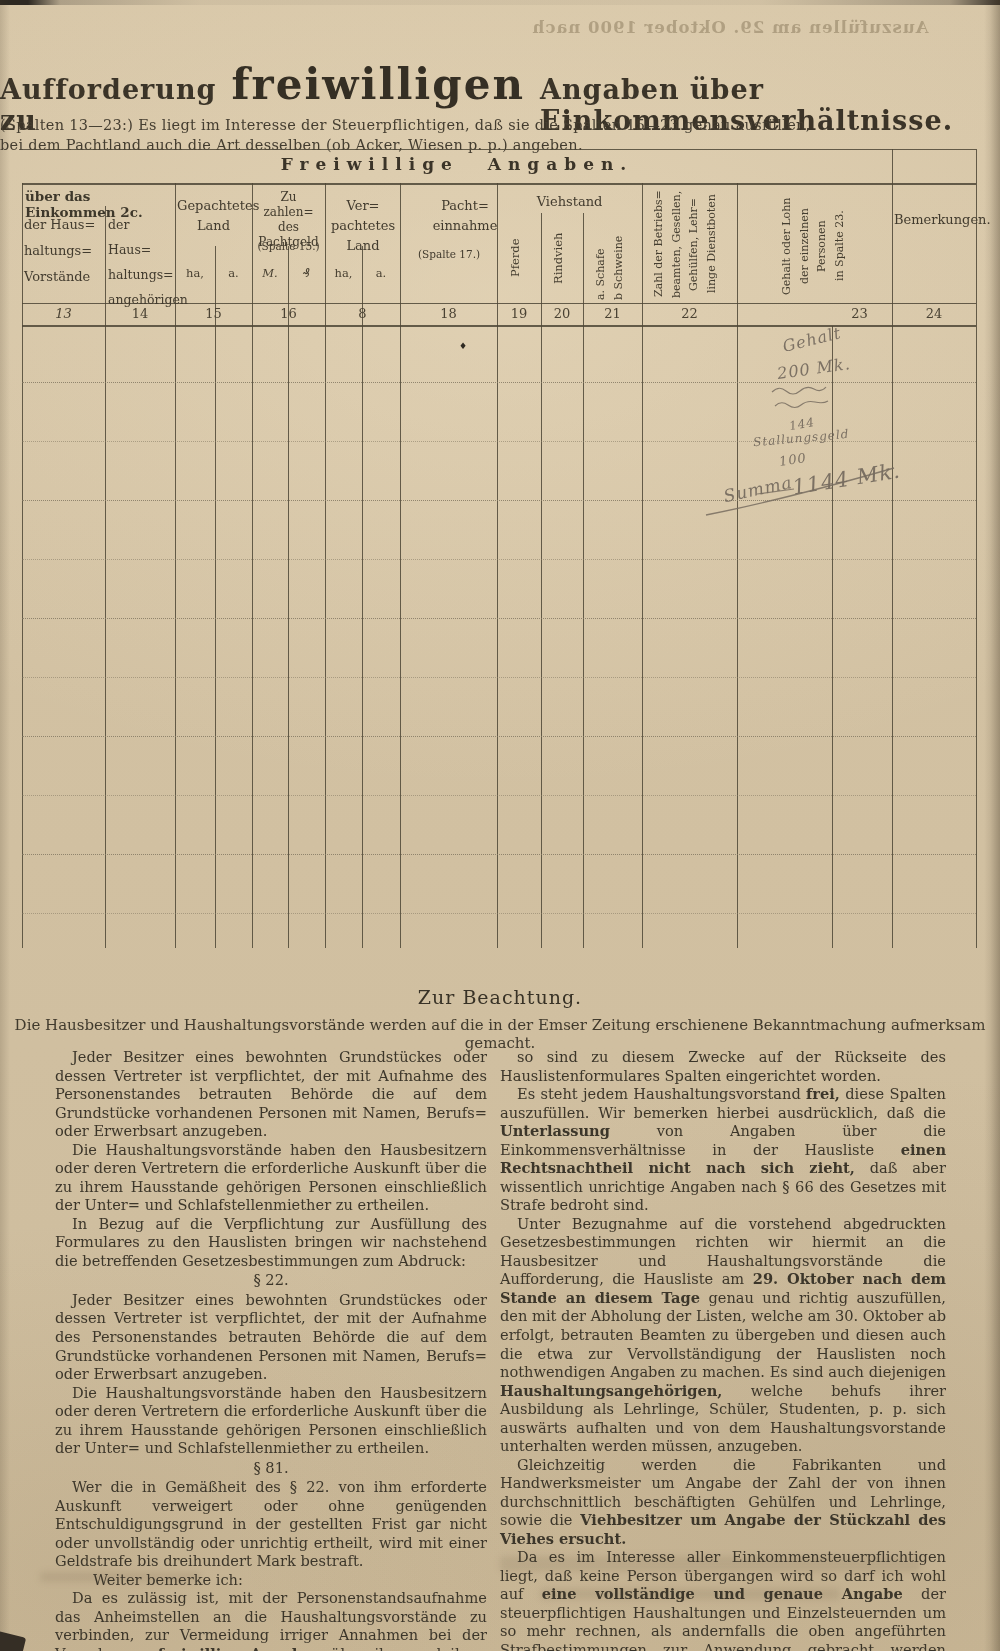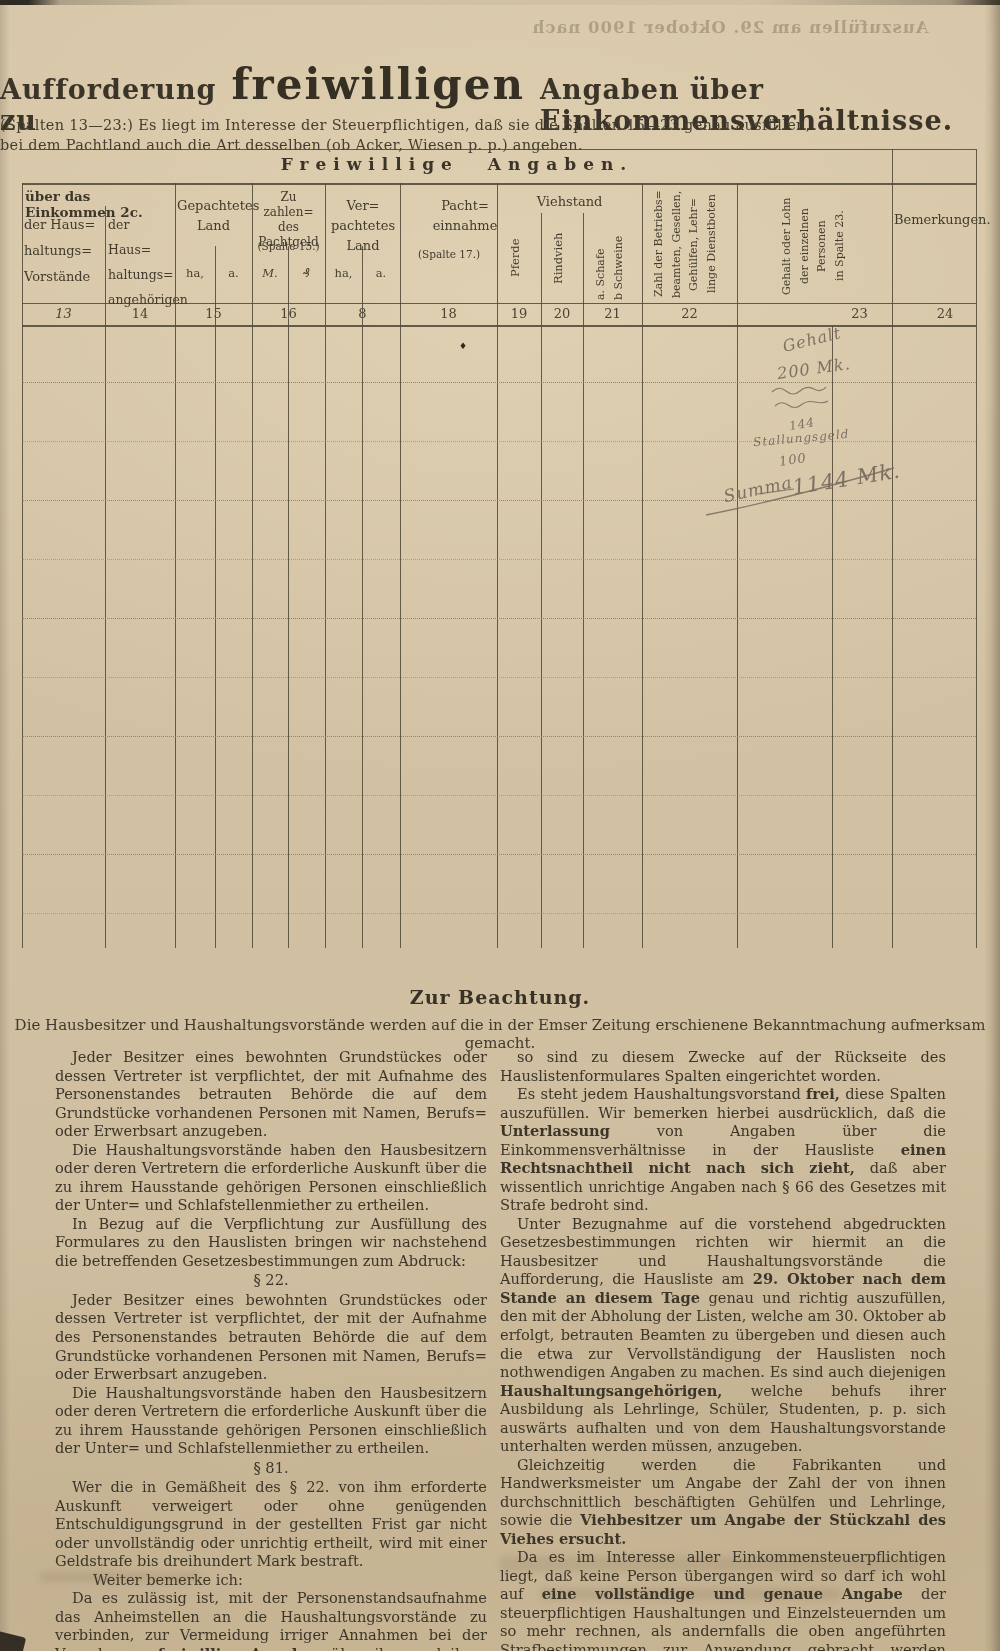--- a/index.html
+++ b/index.html
@@ -49,21 +49,21 @@
   .colnum{position:absolute;top:306px;font-size:13px;text-align:center;color:#4a4233;}
   .ink-mark{position:absolute;left:459px;top:341px;font-size:9px;color:#2e2a22;}
 
   
   .hand{position:absolute;font-style:italic;color:#6f655a;opacity:.88;
     font-family:"DejaVu Serif","Liberation Serif",serif;letter-spacing:1px;white-space:nowrap;}
   .hand-svg{position:absolute;left:0;top:0;pointer-events:none;}
 
   
   .notice-heading{position:absolute;left:0;top:986px;width:1000px;text-align:center;
-    font-size:19px;font-weight:bold;letter-spacing:1px;color:#383226;}
+    font-size:19px;font-weight:normal;letter-spacing:1px;color:#383226;}
   .notice-intro{position:absolute;left:0;top:1016px;width:1000px;text-align:center;font-size:15px;color:#403a2d;}
   .textcol{position:absolute;top:1048px;font-size:14.6px;line-height:1.27;text-align:justify;color:#3c362a;}
   .textcol p{margin:0;text-indent:17px;}
   .textcol .h{text-align:center;text-indent:0;margin:1px 0;font-size:14.6px;}
   .textcol .sub{text-indent:38px;}
   #left-col{left:55px;width:432px;}
   #right-col{left:500px;width:446px;}
 </style>
 </head>
 <body>
@@ -172,21 +172,21 @@
       <div class="colnum" style="left: 105px; width: 70px;">14</div>
       <div class="colnum" style="left: 175px; width: 77px;">15</div>
       <div class="colnum" style="left: 252px; width: 73px;">16</div>
       <div class="colnum" style="left: 325px; width: 75px;">8</div>
       <div class="colnum" style="left: 400px; width: 97px;">18</div>
       <div class="colnum" style="left: 497px; width: 44px;">19</div>
       <div class="colnum" style="left: 541px; width: 42px;">20</div>
       <div class="colnum" style="left: 583px; width: 59px;">21</div>
       <div class="colnum" style="left: 642px; width: 95px;">22</div>
       <div class="colnum" style="left: 737px; width: 155px; margin-left: 45px;">23</div>
-      <div class="colnum" style="left: 892px; width: 84px; margin-left: 11px;">24</div>
+      <div class="colnum" style="left: 892px; width: 84px;">24</div>
     </div>
 
   <span class="ink-mark">♦</span>
 
   <div id="handwriting-layer">
       <span class="hand" style="left: 782px; top: 330px; font-size: 16px; transform: rotate(-14deg);">Gehalt</span>
       <span class="hand" style="left: 777px; top: 359px; font-size: 16px; transform: rotate(-8deg);">200 Mk.</span>
       <span class="hand" style="left: 789px; top: 417px; font-size: 12px; transform: rotate(-10deg);">144</span>
       <span class="hand" style="left: 753px; top: 431px; font-size: 12px; transform: rotate(-5deg);">Stallungsgeld</span>
       <span class="hand" style="left: 779px; top: 452px; font-size: 13px; transform: rotate(-8deg);">100</span>

